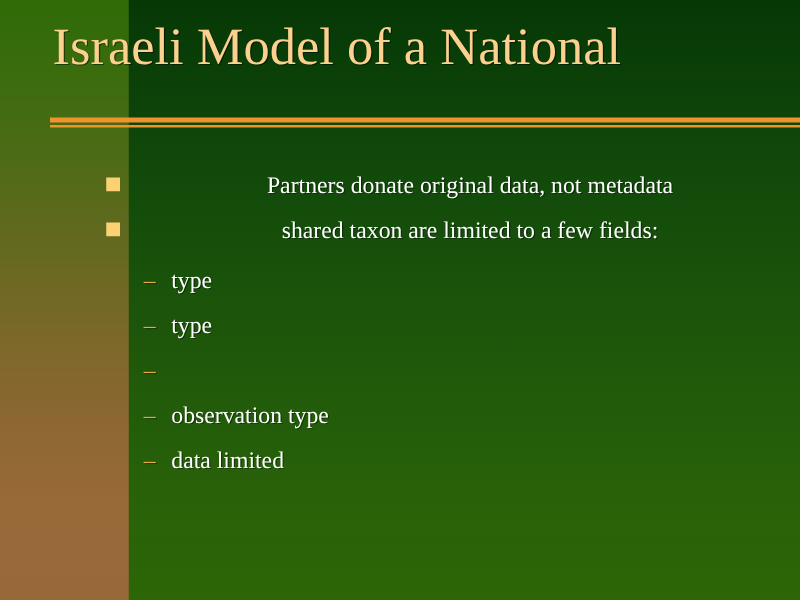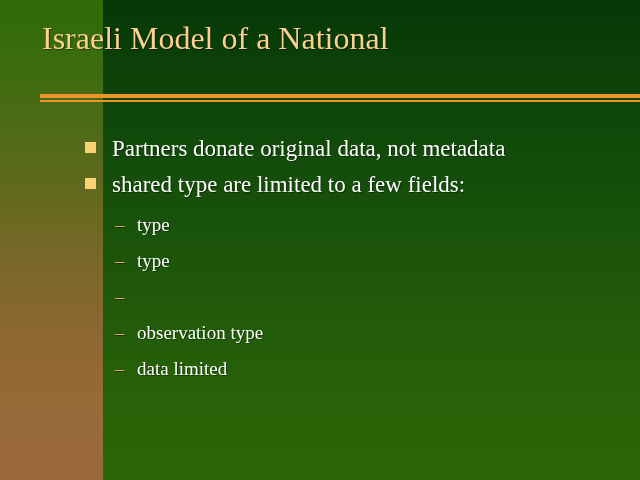--- a/index.html
+++ b/index.html
@@ -39,21 +39,21 @@
   }
   
   #title-block {
     position: absolute;
     left: 42px;
     top: 18px;
     width: 560px;
   }
   .title-line {
     color: #fcd08e;
-    font-size: 32px;
+    font-size: 42px;
     line-height: 40px;
     white-space: nowrap;
     text-shadow: 1px 1px 0 rgba(0,0,0,0.45);
   }
   
   #title-rule {
     position: absolute;
     left: 40px;
     top: 94px;
     right: 0;
@@ -77,23 +77,24 @@
     left: 0;
     top: 131px;
     width: 640px;
   }
   .lvl1 {
     position: relative;
     padding-left: 112px;
     height: 36px;
     line-height: 36px;
     color: #ffffff;
-    font-size: 23px;
+    font-size: 19px;
     white-space: nowrap;
     text-shadow: 1px 1px 0 rgba(0,0,0,0.40);
+    text-align: center;
   }
   .lvl1 .sq {
     position: absolute;
     left: 85px;
     top: 11px;
     width: 11px;
     height: 11px;
     background: #fcd173;
   }
   .lvl2 {
@@ -136,21 +137,21 @@
 
     <div id="body">
 
       <div class="lvl1">
         <span class="sq"></span>
         <span>Partners donate original data, not metadata</span>
       </div>
 
       <div class="lvl1">
         <span class="sq"></span>
-        <span>shared type are limited to a few fields:</span>
+        <span>shared taxon are limited to a few fields:</span>
       </div>
 
       <div id="sub-group">
 
         <div class="lvl2">
           <span class="dash">–</span>
           <span>type</span>
         </div>
 
         <div class="lvl2">

